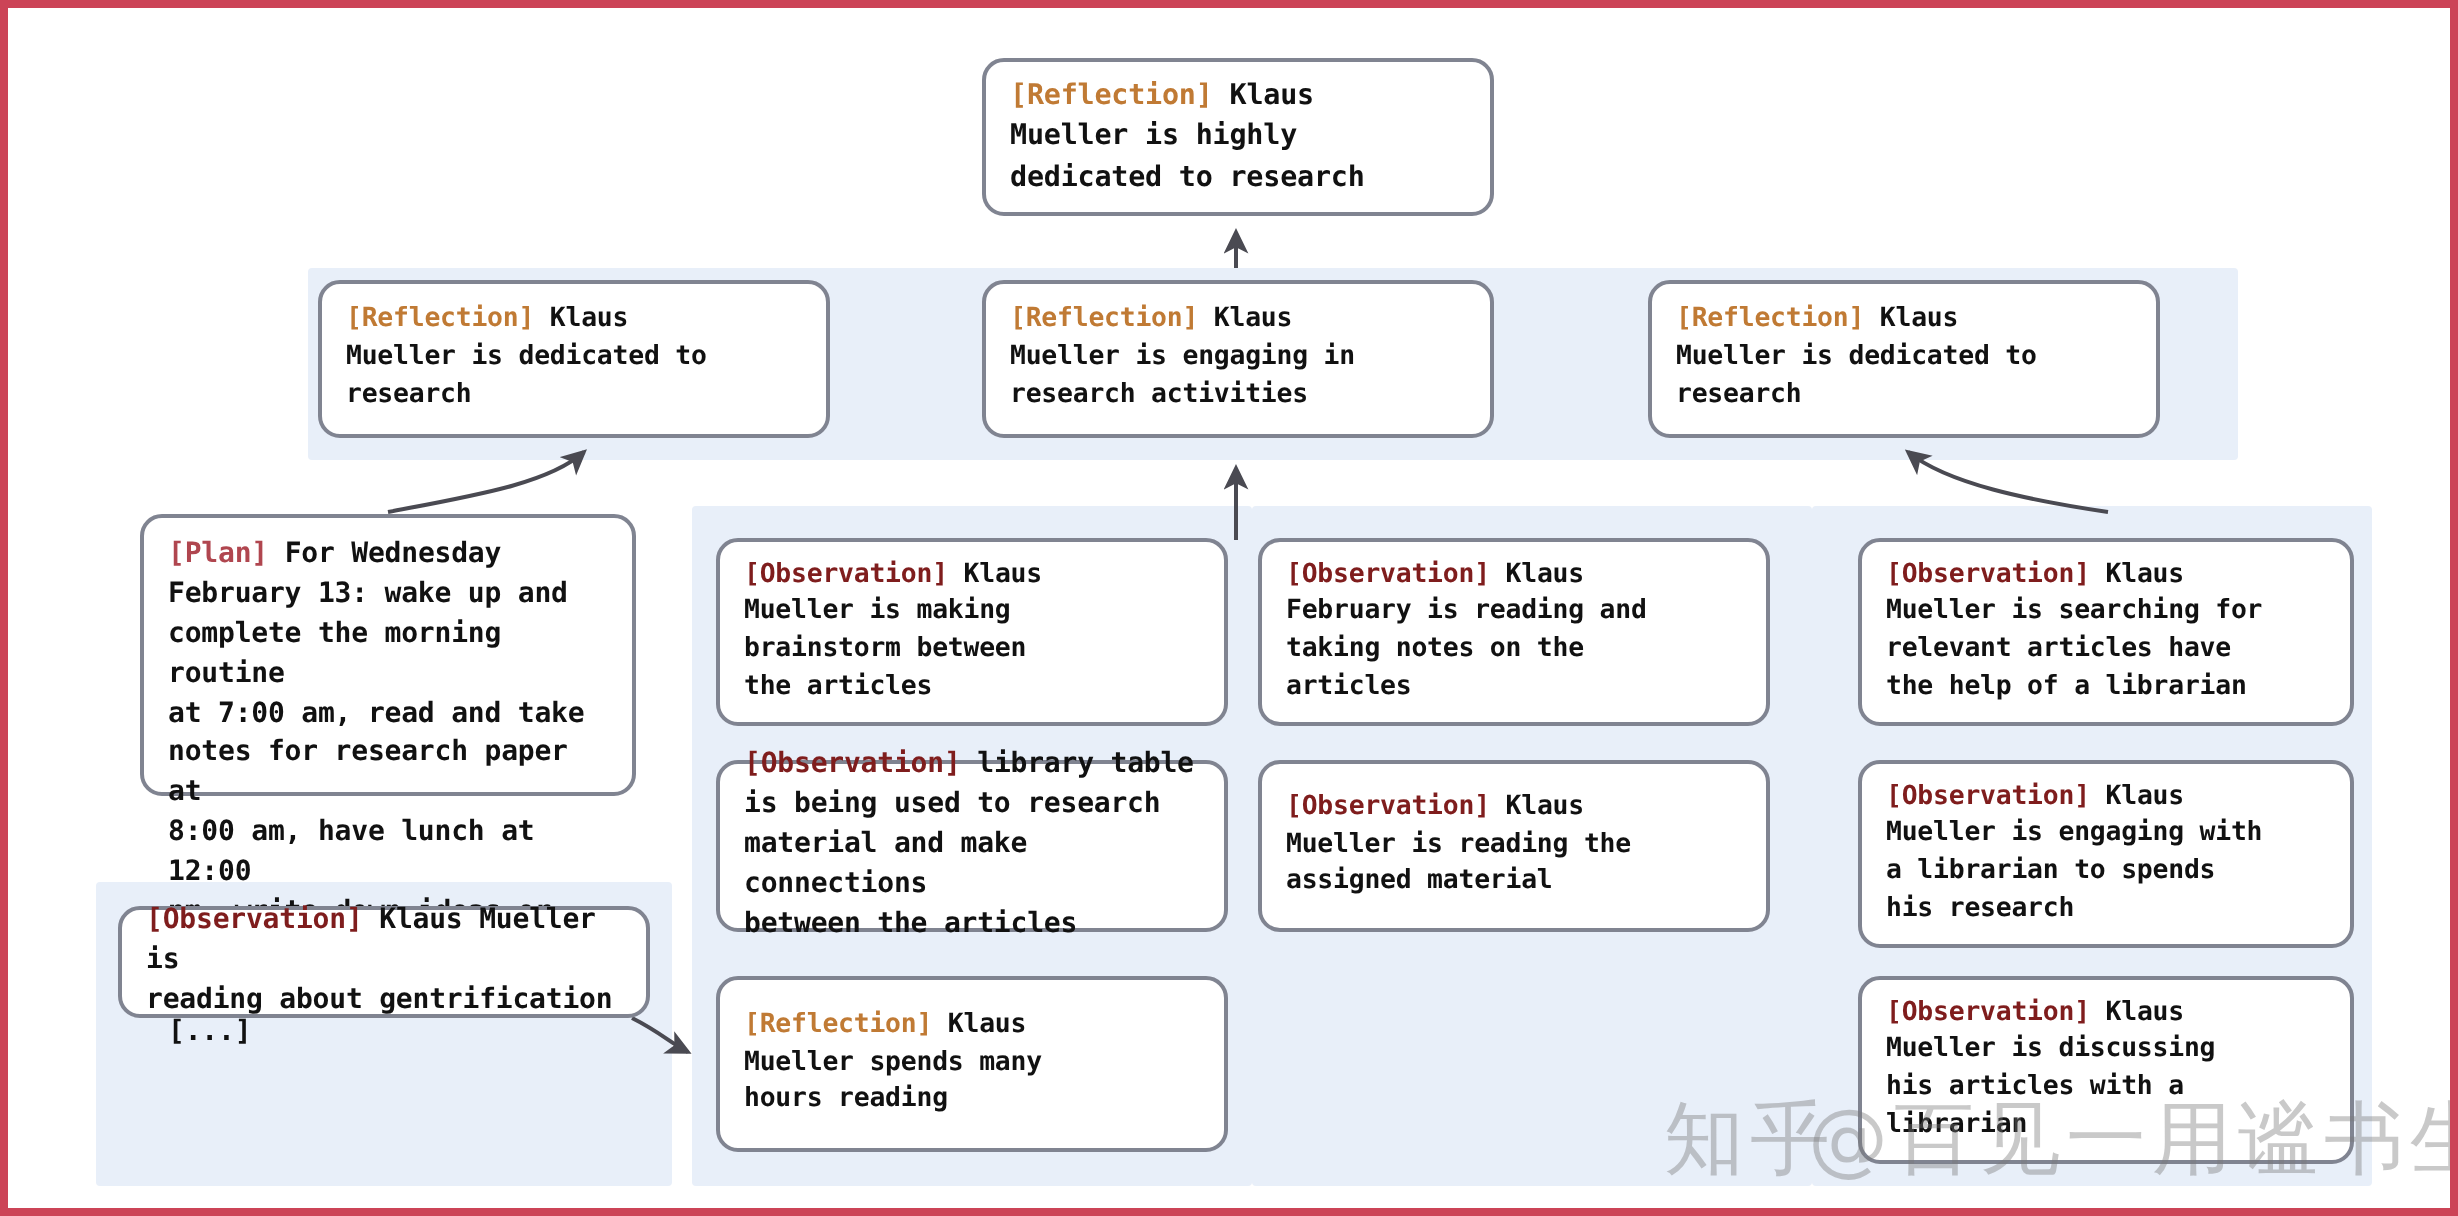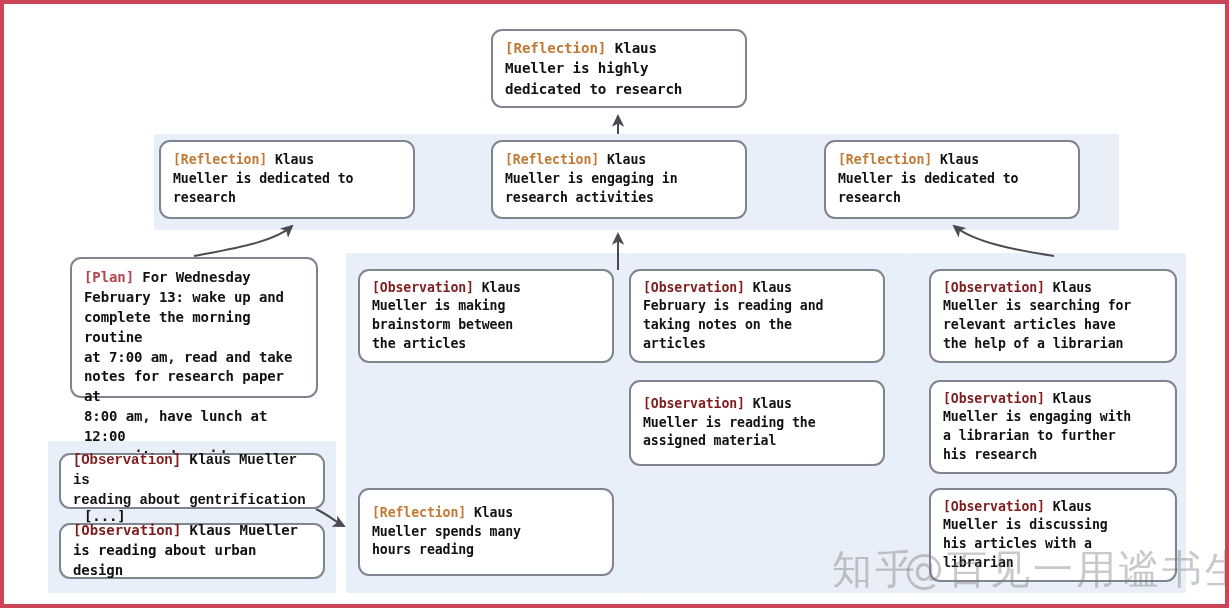--- a/index.html
+++ b/index.html
@@ -121,34 +121,36 @@
 February 13: wake up and
 complete the morning routine
 at 7:00 am, read and take
 notes for research paper at
 8:00 am, have lunch at 12:00
 pm, write down ideas or
 brainstorm potential
 solutions at 1:00 pm, [...]</span></div>
   </div>
 
-  <div class="node fs11" style="left:55px; top:449px; width:266px; height:56px;font-family:Liberation Mono, monospace;">
+  <div class="node fs11" style="left:55px; top:449px; width:266px; height:56px;">
     <div><span class="tag-observation">[Observation]</span><span class="body"> Klaus Mueller is
 reading about gentrification</span></div>
-  </div>
-  <div class="node fs11" style="left:55px; top:519px; width:266px; height:56px;">
-    <div><span class="tag-observation">[Observation]</span><span class="body"> Klaus Mueller
-is reading about urban design</span></div>
   </div>
 
   <div class="node fs13" style="left:354px; top:265px; width:256px; height:94px;">
     <div><span class="tag-observation">[Observation]</span><span class="body"> Klaus
 Mueller is making
 brainstorm between
 the articles</span></div>
+  </div>
+  <div class="node fs11" style="left:354px; top:376px; width:256px; height:86px;">
+    <div><span class="tag-observation">[Observation]</span><span class="body"> library table
+is being used to research
+material and make connections
+between the articles</span></div>
   </div>
   <div class="node fs13" style="left:354px; top:484px; width:256px; height:88px;">
     <div><span class="tag-reflection">[Reflection]</span><span class="body"> Klaus
 Mueller spends many
 hours reading</span></div>
   </div>
 
   <div class="node fs13" style="left:625px; top:265px; width:256px; height:94px;">
     <div><span class="tag-observation">[Observation]</span><span class="body"> Klaus
 February is reading and
@@ -163,21 +165,21 @@
 
   <div class="node fs13" style="left:925px; top:265px; width:248px; height:94px;">
     <div><span class="tag-observation">[Observation]</span><span class="body"> Klaus
 Mueller is searching for
 relevant articles have
 the help of a librarian</span></div>
   </div>
   <div class="node fs13" style="left:925px; top:376px; width:248px; height:94px;">
     <div><span class="tag-observation">[Observation]</span><span class="body"> Klaus
 Mueller is engaging with
-a librarian to further
+a librarian to spends
 his research</span></div>
   </div>
   <div class="node fs13" style="left:925px; top:484px; width:248px; height:94px;">
     <div><span class="tag-observation">[Observation]</span><span class="body"> Klaus
 Mueller is discussing
 his articles with a
 librarian</span></div>
   </div>
 
   <div class="watermark" style="left:828px; top:538px;">知乎</div>

